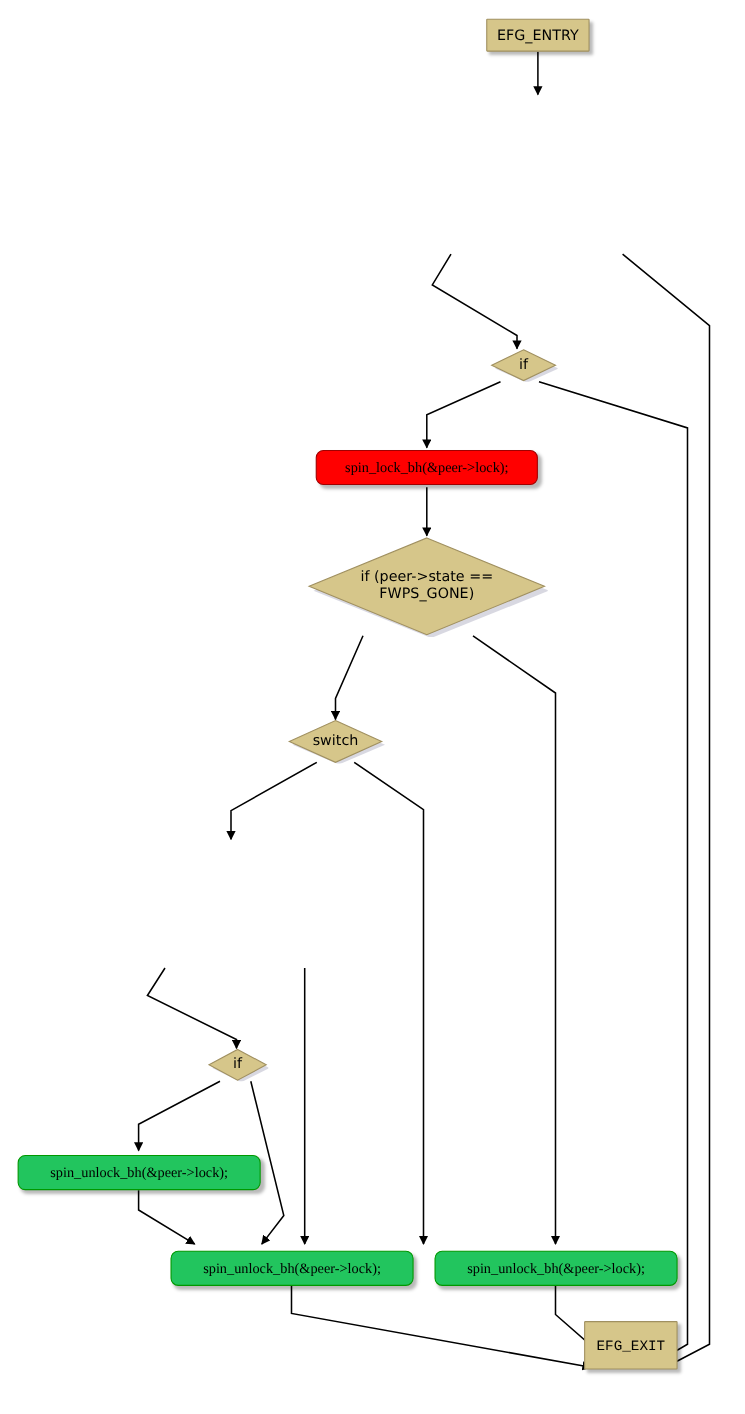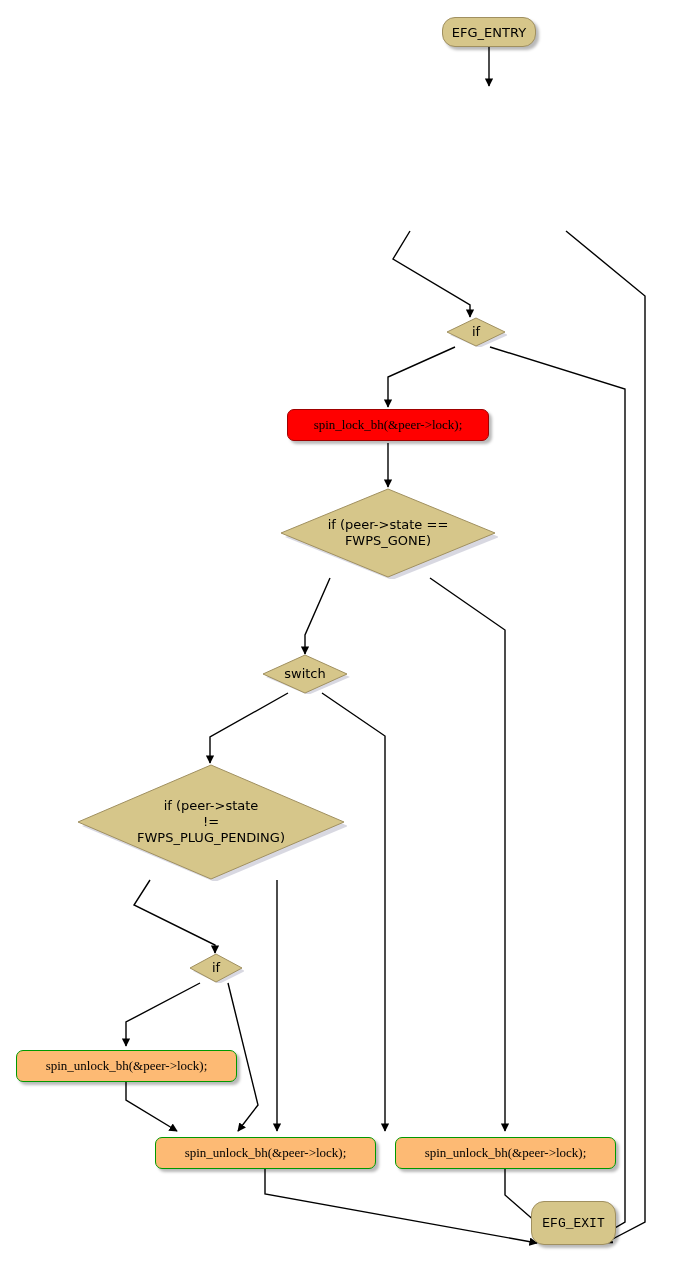--- a/index.html
+++ b/index.html
@@ -25,21 +25,21 @@
     height: 1285px;
   }
   .node {
     position: absolute;
     box-sizing: border-box;
   }
   
   .terminal {
     background: #d6c68a;
     border: 1px solid #a09060;
-    border-radius: 13px;
+    border-radius: 1px;
     box-shadow: 3px 3px 3px rgba(0,0,0,0.28);
     display: flex;
     align-items: center;
     justify-content: center;
     font-size: 13px;
     color: #000000;
     white-space: nowrap;
     z-index: 5;
   }
   
@@ -54,21 +54,21 @@
     white-space: nowrap;
     z-index: 5;
     border: 1px solid rgba(0,0,0,0.35);
     font-family: Liberation Serif, serif;
   }
   .stmt.red {
     background: #ff0000;
     border-color: #a00000;
   }
   .stmt.green {
-    background: #fdba74;
+    background: #22c55e;
     border-color: #009900;
   }
   
   .diamond {
     z-index: 5;
   }
   .diamond .shape {
     position: absolute;
     left: 0;
     top: 0;
@@ -167,29 +167,20 @@
 
   <div class="node diamond" style="left:278px; top:487px; width:220px; height:92px;">
     <svg class="shape" viewBox="0 0 220 92" preserveAspectRatio="none">
       <polygon points="110,3 217,46 110,89 3,46" fill="#b8b8c8" opacity="0.55" transform="translate(4,4)"></polygon>
       <polygon points="110,2 217,46 110,90 3,46" fill="#d6c68a" stroke="#a09060" stroke-width="1"></polygon>
     </svg>
     <div class="dlabel">if (peer-&gt;state ==
 FWPS_GONE)</div>
   </div>
 
-  <div class="node diamond" style="left:75px; top:763px; width:272px; height:118px;">
-    <svg class="shape" viewBox="0 0 272 118" preserveAspectRatio="none">
-      <polygon points="136,3 269,59 136,115 3,59" fill="#b8b8c8" opacity="0.55" transform="translate(4,4)"></polygon>
-      <polygon points="136,2 269,59 136,116 3,59" fill="#d6c68a" stroke="#a09060" stroke-width="1"></polygon>
-    </svg>
-    <div class="dlabel">if (peer-&gt;state
-!=
-FWPS_PLUG_PENDING)</div>
-  </div>
 
   <div class="node diamond" style="left:188px; top:953px; width:56px; height:30px;">
     <svg class="shape" viewBox="0 0 56 30" preserveAspectRatio="none">
       <polygon points="28,2 54,15 28,28 2,15" fill="#b8b8c8" opacity="0.55" transform="translate(3,3)"></polygon>
       <polygon points="28,1 54,15 28,29 2,15" fill="#d6c68a" stroke="#a09060" stroke-width="1"></polygon>
     </svg>
     <div class="dlabel">if</div>
   </div>
 
   <div class="node stmt green" style="left:16px; top:1050px; width:221px; height:32px;">

